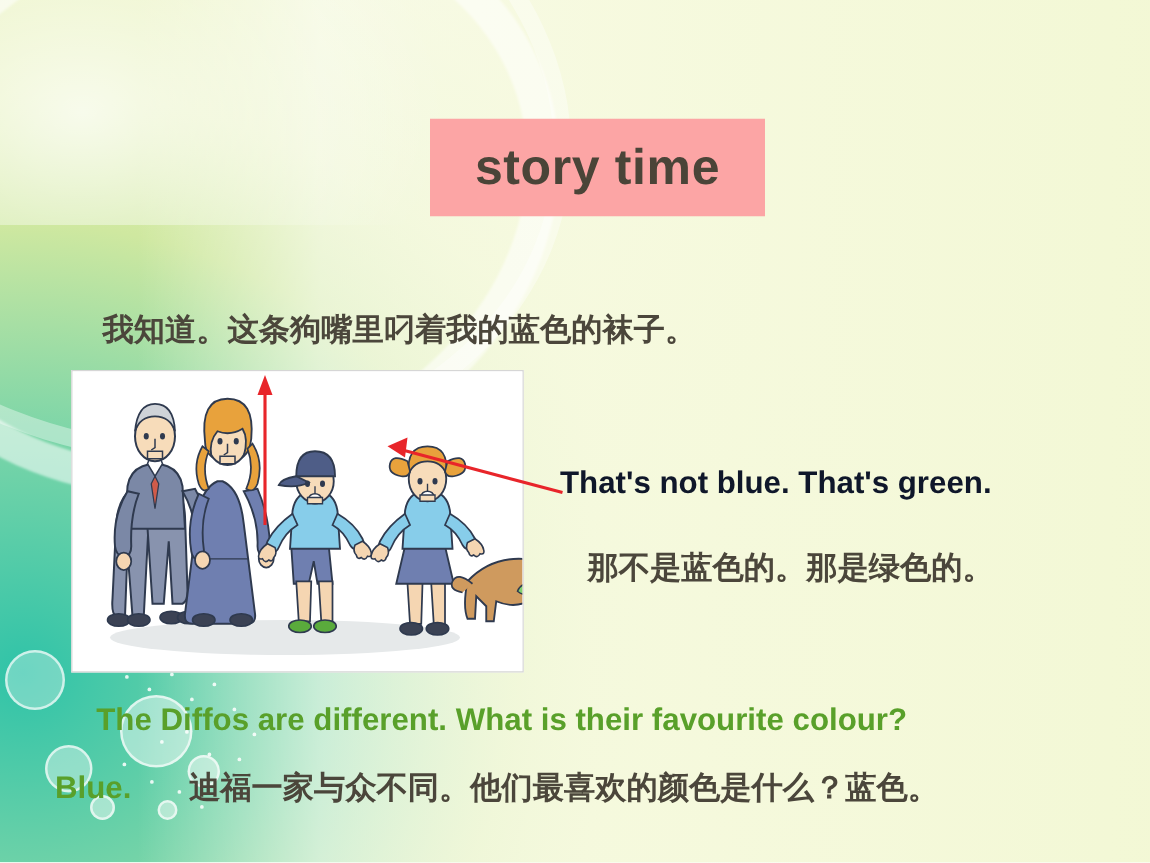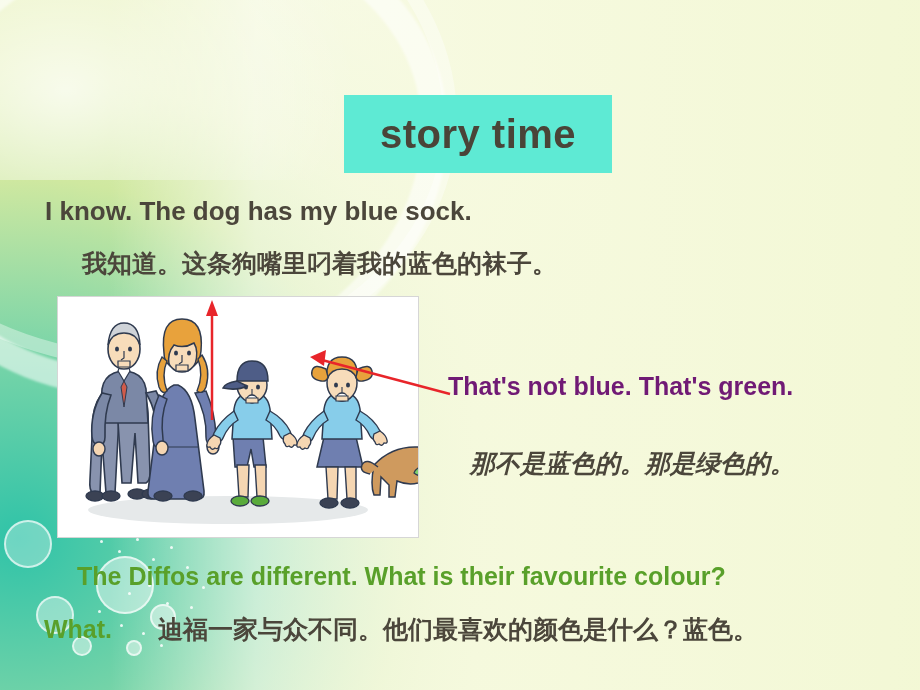--- a/index.html
+++ b/index.html
@@ -90,21 +90,21 @@
     border-radius: 50%;
   }
 
   
   .title-box {
     position: absolute;
     left: 344px;
     top: 95px;
     width: 268px;
     height: 78px;
-    background: #5eead4;
+    background: #fca5a5;
     display: flex;
     align-items: center;
     justify-content: center;
   }
   .title-box .title-text {
     color: #4a4438;
     font-size: 40px;
     font-weight: bold;
     letter-spacing: 0.5px;
     font-family: "Liberation Sans", sans-serif;
@@ -126,28 +126,27 @@
     left: 45px;
     top: 247px;
     font-size: 25px;
     color: #4b463b;
     margin-left: 37px;
   }
   .l-en2 {
     left: 448px;
     top: 372px;
     font-size: 25px;
-    color: #701a75;
+    color: #0f172a;
   }
   .l-cn2 {
     left: 470px;
-    top: 447px;
+    top: 437px;
     font-size: 25px;
     color: #4b463b;
-    font-style: italic;
   }
   .l-en3 {
     left: 44px;
     top: 562px;
     font-size: 25px;
     color: #59a02a;
     margin-left: 33px;
   }
   .l-last {
     left: 44px;
@@ -214,27 +213,26 @@
     <i style="left:52px;top:96px"></i>
       <i style="left:70px;top:108px"></i>
     <i style="left:100px;top:70px"></i>
       <i style="left:112px;top:50px"></i>
   </div>
 
   <div class="title-box">
     <span class="title-text">story time</span>
   </div>
 
-  <div class="line l-en1">I know. The dog has my blue sock.</div>
   <div class="line l-cn1">我知道。这条狗嘴里叼着我的蓝色的袜子。</div>
   <div class="line l-en2">That's not blue. That's green.</div>
   <div class="line l-cn2">那不是蓝色的。那是绿色的。</div>
   <div class="line l-en3">The Diffos are different. What is their favourite colour?</div>
   <div class="line l-last">
-    <span class="green">What.</span><span class="dark">迪福一家与众不同。他们最喜欢的颜色是什么？蓝色。</span>
+    <span class="green">Blue.</span><span class="dark">迪福一家与众不同。他们最喜欢的颜色是什么？蓝色。</span>
   </div>
 
   <div class="picture">
     <svg class="pic-svg" width="360" height="240" viewBox="0 0 360 240">
       <rect x="0" y="0" width="360" height="240" fill="#ffffff"></rect>
 
       <ellipse cx="170" cy="213" rx="140" ry="14" fill="#e6e9ea"></ellipse>
 
       <g>
 

